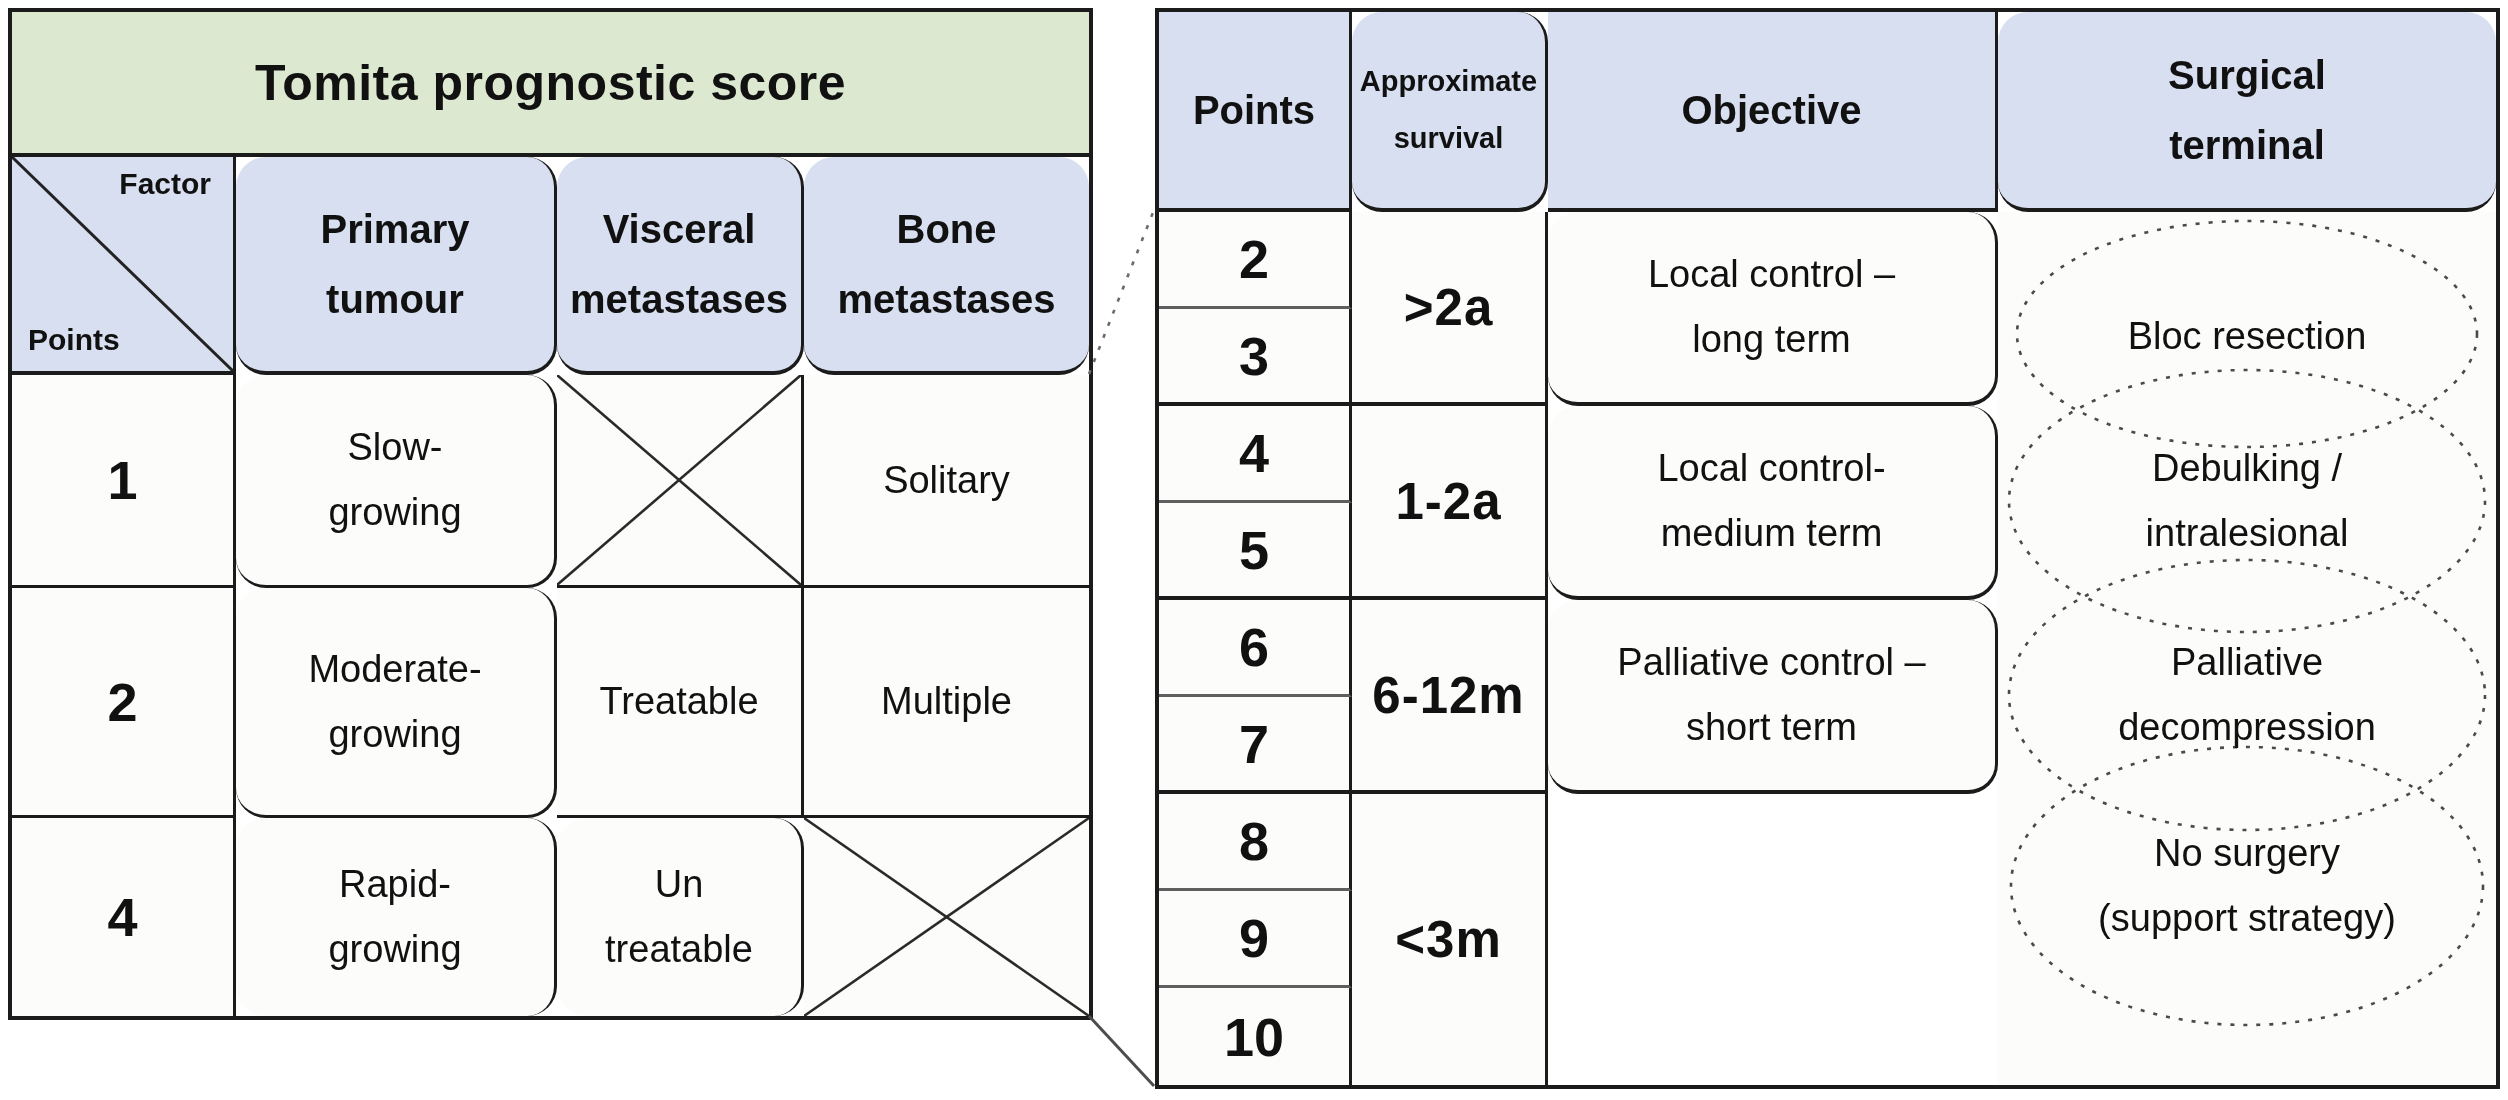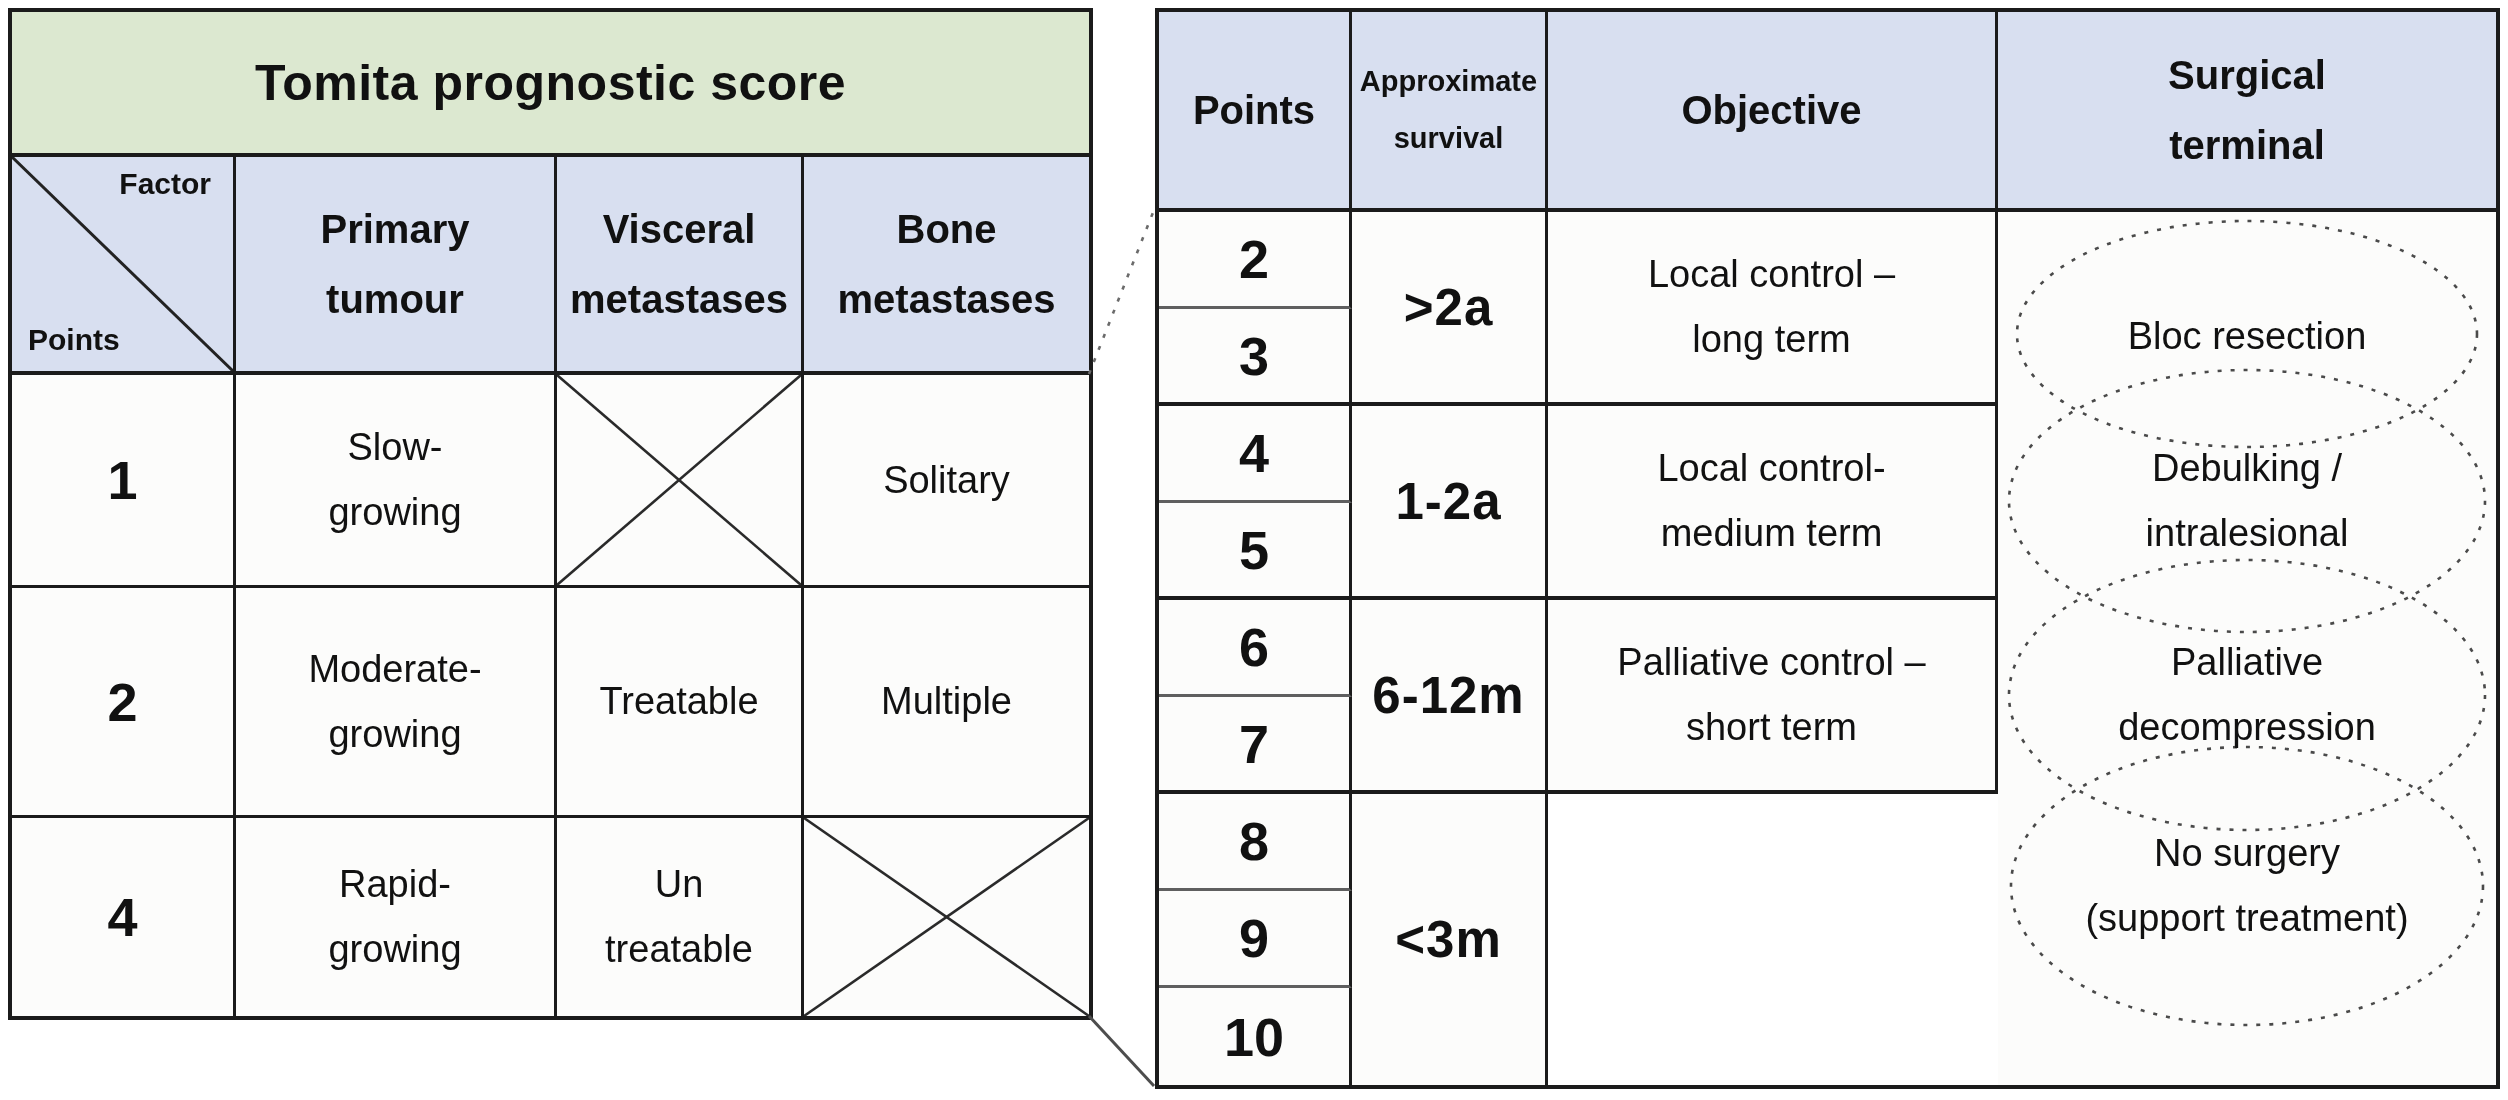--- a/index.html
+++ b/index.html
@@ -38,21 +38,21 @@
     border-right: 3px solid #1b1b1b;
     border-bottom: 3px solid #1b1b1b;
     background: #fcfcfb;
     overflow: visible;
   }
   .last-col { border-right: none; }
   .no-bottom { border-bottom: none; }
   .hb { border-bottom-width: 4px; }
   .green { background: #dce8d0; }
   .blue { background: #d8dff0; }
-  .ml { white-space: pre-line; }
+  .ml { white-space: pre-line; border-radius: 30px; }
   .title-text { font-size: 50px; font-weight: bold; letter-spacing: 0.5px; }
   .colhead { font-size: 40px; font-weight: bold; line-height: 1.75; }
   .colhead-sm { font-size: 29px; font-weight: bold; line-height: 1.95; }
   .num { font-size: 54px; font-weight: bold; }
   .body-txt { font-size: 38px; line-height: 1.7; }
   .survival-txt { font-size: 51px; font-weight: bold; letter-spacing: 1px; }
   .corner-label { position: absolute; font-size: 30px; font-weight: bold; }
   .corner-label.factor { top: 10px; right: 22px; }
   .corner-label.points { bottom: 14px; left: 16px; }
   .fill-svg { position: absolute; inset: 0; width: 100%; height: 100%; display: block; }
@@ -166,21 +166,21 @@
           <ellipse cx="249" cy="483" rx="238" ry="135"></ellipse>
           <ellipse cx="249" cy="674" rx="236" ry="139"></ellipse>
         </g>
       </svg>
       <span class="strategy-label" style="top: 92px;">Bloc resection</span>
       <span class="strategy-label" style="top: 224px;">Debulking /
 intralesional</span>
       <span class="strategy-label" style="top: 418px;">Palliative
 decompression</span>
       <span class="strategy-label" style="top: 609px;">No surgery
-(support treatment)</span>
+(support strategy)</span>
     </div>
   </div>
 
   <svg id="overlay">
     <line x1="1089" y1="374" x2="1154" y2="210" stroke="#6b6b6b" stroke-width="2.6" stroke-dasharray="4 9"></line>
     <line x1="1089" y1="1016" x2="1154" y2="1086" stroke="#4d4d4d" stroke-width="3"></line>
   </svg>
 
 </div>
 

